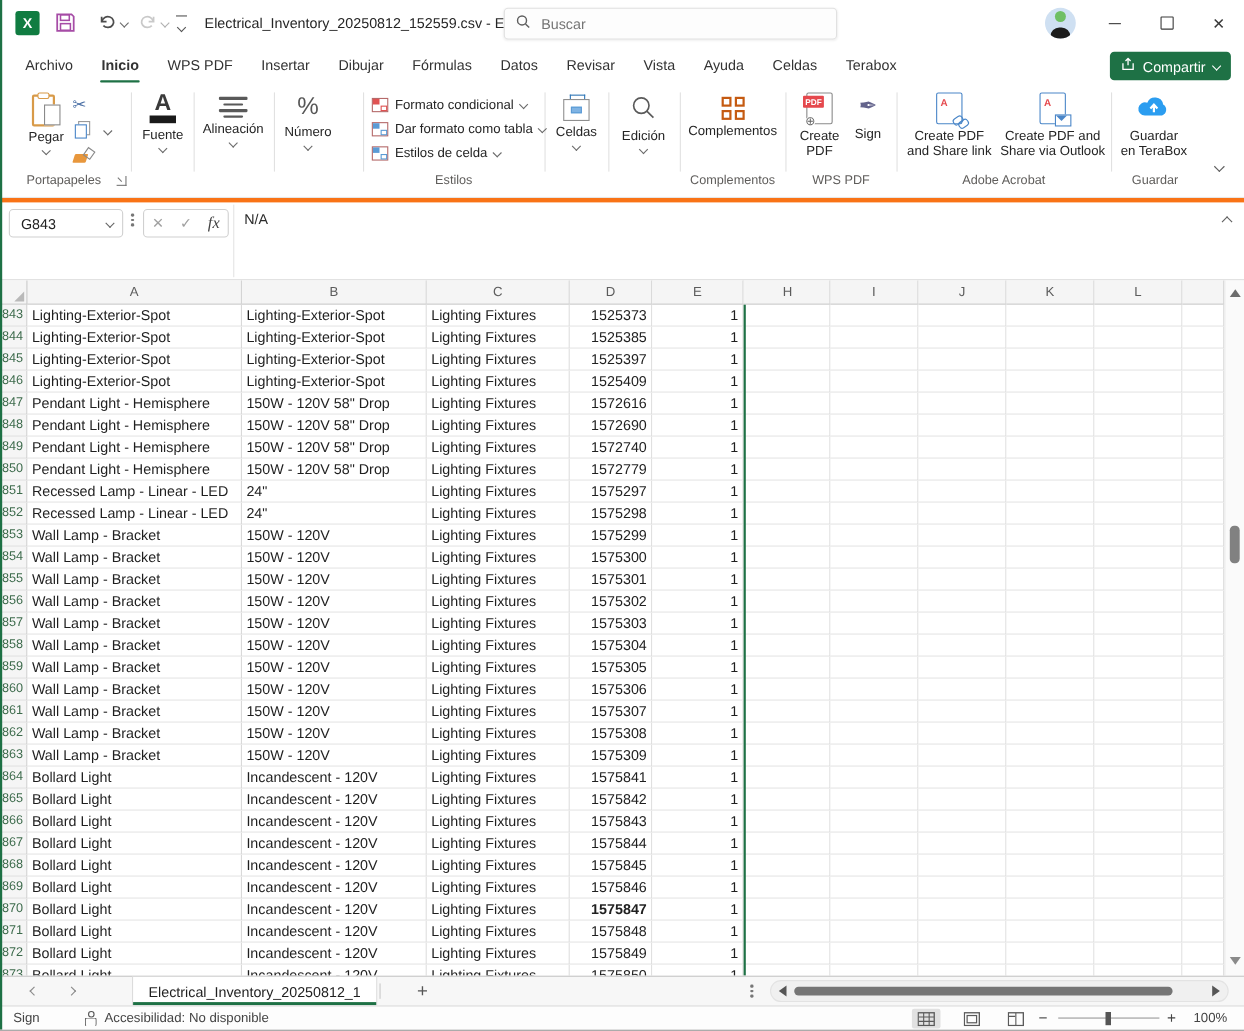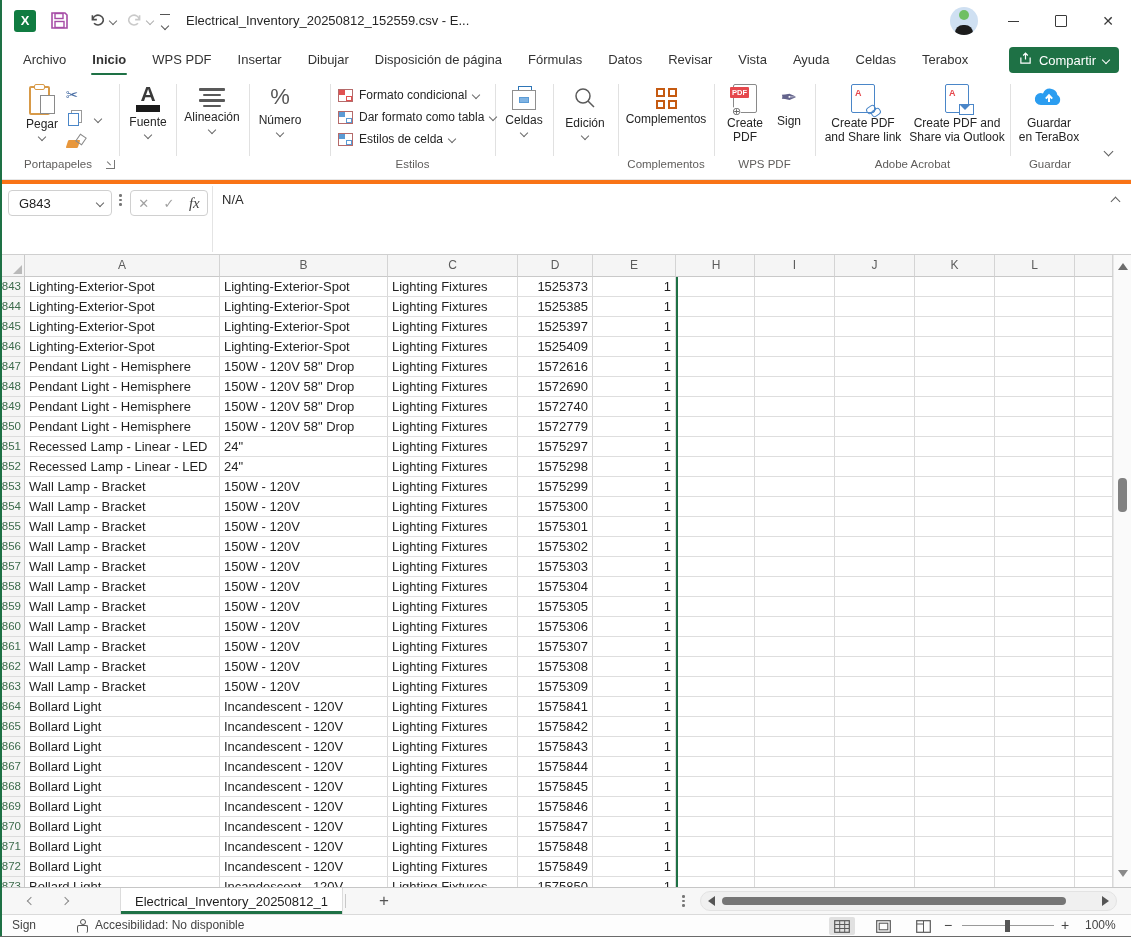--- a/index.html
+++ b/index.html
@@ -160,20 +160,29 @@
           <path d="M12.5 7 a5 4.6 0 1 0 -1.2 3.6" fill="none" stroke="#8a8a8a" stroke-width="1.5"></path>
           <path d="M12.8 3 v4.2 h-4.2" fill="none" stroke="#8a8a8a" stroke-width="1.5"></path>
         </svg>
     </div>
     <span class="abs chev smallchev" style="left:147px;top:18px;color:#b0b0b0;"></span>
     <div class="abs" style="left:160px;top:14px;width:10px;">
       <div style="border-top:1.5px solid #555;width:10px;"></div>
       <span class="chev" style="color:#555;margin-left:2px;"></span>
     </div>
     <div class="abs" style="left:186px;top:0;line-height:42px;font-size:13px;color:#262626;white-space:nowrap;">Electrical_Inventory_20250812_152559.csv - E...</div>
+    <div class="abs searchbox" style="left:458px;top:7px;">
+      <span>
+        <svg width="13" height="13" viewBox="0 0 14 14">
+            <circle cx="6" cy="6" r="4.4" fill="none" stroke="#5f5f5f" stroke-width="1.4"></circle>
+            <line x1="9.4" y1="9.4" x2="13" y2="13" stroke="#5f5f5f" stroke-width="1.4"></line>
+          </svg>
+      </span>
+      <input type="text" placeholder="Buscar" style="">
+    </div>
     <div class="abs avatar" style="left:950px;top:7px;">
       <div class="head"></div>
         <div class="body"></div>
     </div>
     <div class="abs wbtn" style="left:990px;top:0;">
         <span class="minbar"></span>
       </div>
     <div class="abs wbtn" style="left:1038px;top:0;">
         <span class="maxsq"></span>
       </div>
@@ -182,21 +191,20 @@
     </div>
   </div>
 
   <div class="abs tabsrow">
     <div class="tabstrip">
         <span class="rtab">Archivo</span>
         <span class="rtab active">Inicio</span>
         <span class="rtab">WPS PDF</span>
         <span class="rtab">Insertar</span>
         <span class="rtab">Dibujar</span>
-        <span class="rtab">Disposición de página</span>
         <span class="rtab">Fórmulas</span>
         <span class="rtab">Datos</span>
         <span class="rtab">Revisar</span>
         <span class="rtab">Vista</span>
         <span class="rtab">Ayuda</span>
         <span class="rtab">Celdas</span>
         <span class="rtab">Terabox</span>
       </div>
     <div class="sharebtn">
       <span>
@@ -826,21 +834,21 @@
           <div class="gcell" style="width: 80px;"></div>
           <div class="gcell" style="width: 80px;"></div>
           <div class="gcell" style="width: 80px;"></div>
           <div class="gcell" style="width: 38px;"></div>
         </div>
         <div class="grow">
           <div class="rowhdr">870</div>
           <div class="gcell" style="width: 195px;">Bollard Light</div>
           <div class="gcell" style="width: 168px;">Incandescent - 120V</div>
           <div class="gcell" style="width: 130px;">Lighting Fixtures</div>
-          <div class="gcell num" style="width: 75px;">1575847</div>
+          <div class="gcell num" style="width: 75px; font-weight: bold;">1575847</div>
           <div class="gcell num" style="width: 83px;">1</div>
           <div class="colgap"></div>
           <div class="gcell" style="width: 77px;"></div>
           <div class="gcell" style="width: 80px;"></div>
           <div class="gcell" style="width: 80px;"></div>
           <div class="gcell" style="width: 80px;"></div>
           <div class="gcell" style="width: 80px;"></div>
           <div class="gcell" style="width: 38px;"></div>
         </div>
         <div class="grow">

